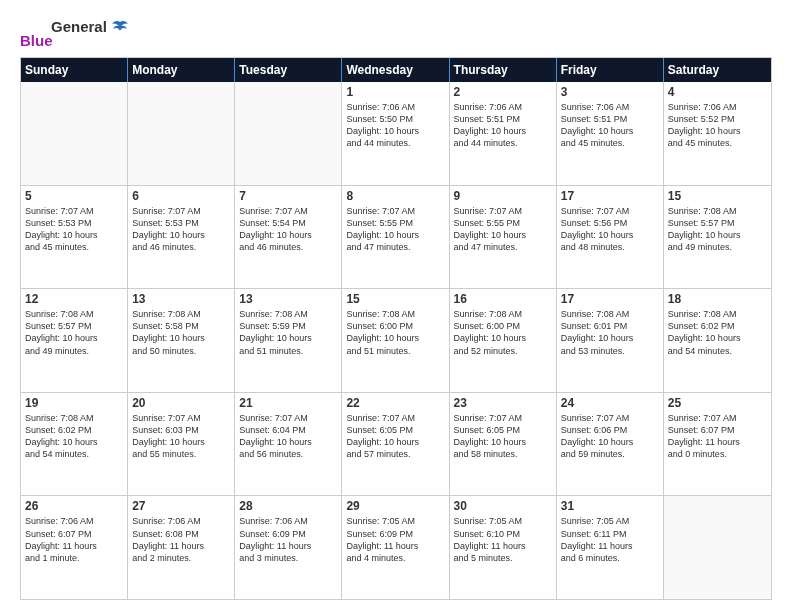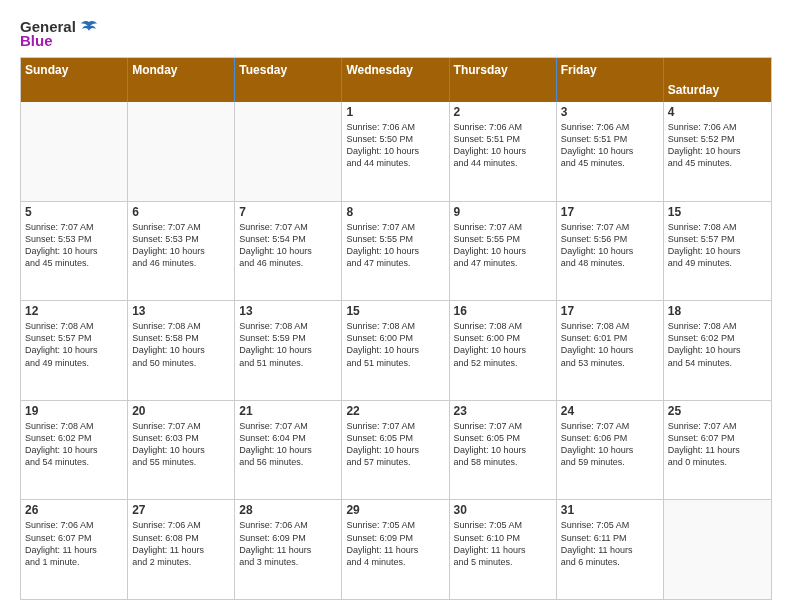--- a/index.html
+++ b/index.html
@@ -43,31 +43,31 @@
     }
     .calendar {
       flex: 1;
       display: flex;
       flex-direction: column;
       border: 1px solid #ccc;
     }
     .cal-header-row {
       display: grid;
       grid-template-columns: repeat(7, 1fr);
-      background: #a16207;
+      background: #0f172a;
     }
     .cal-header-cell {
       color: #fff;
       font-size: 12px;
       font-weight: bold;
       padding: 5px 4px;
       text-align: left;
       border-right: 1px solid #4a8dd5;
     }
-    .cal-header-cell:last-child { border-right: none; margin-top: 20px; }
+    .cal-header-cell:last-child { border-right: none; }
     .cal-body {
       flex: 1;
       display: flex;
       flex-direction: column;
     }
     .cal-row {
       display: grid;
       grid-template-columns: repeat(7, 1fr);
       flex: 1;
       border-top: 1px solid #ccc;
@@ -96,21 +96,21 @@
       line-height: 1.35;
     }
   </style>
 </head>
 <body>
 
 <div class="page">
   <div class="header">
     <div class="logo">
       <div style="display:flex;flex-direction:column;align-items:flex-start;">
-        <div style="display:flex;align-items:center;gap:2px;">
+        <div style="display:flex;align-items:center;gap:2px;margin-left:31px;">
           <span style="font-size:15px;font-weight:bold;color:#333;">General</span>
           <svg width="18" height="14" viewBox="0 0 18 14" style="margin-left:2px;">
             <path d="M9 2 C11 0, 16 1, 17 4 C15 3, 12 4, 10 6 C12 5, 15 6, 16 9 C13 7, 10 8, 9 11 C8 8, 5 7, 2 9 C3 6, 6 5, 8 6 C6 4, 3 3, 1 4 C2 1, 7 0, 9 2Z" fill="#2a6db5"></path>
           </svg>
         </div>
         <span style="font-size:15px;font-weight:bold;color:#a21caf;margin-top:-3px;">Blue</span>
       </div>
     </div>
   </div>
 

